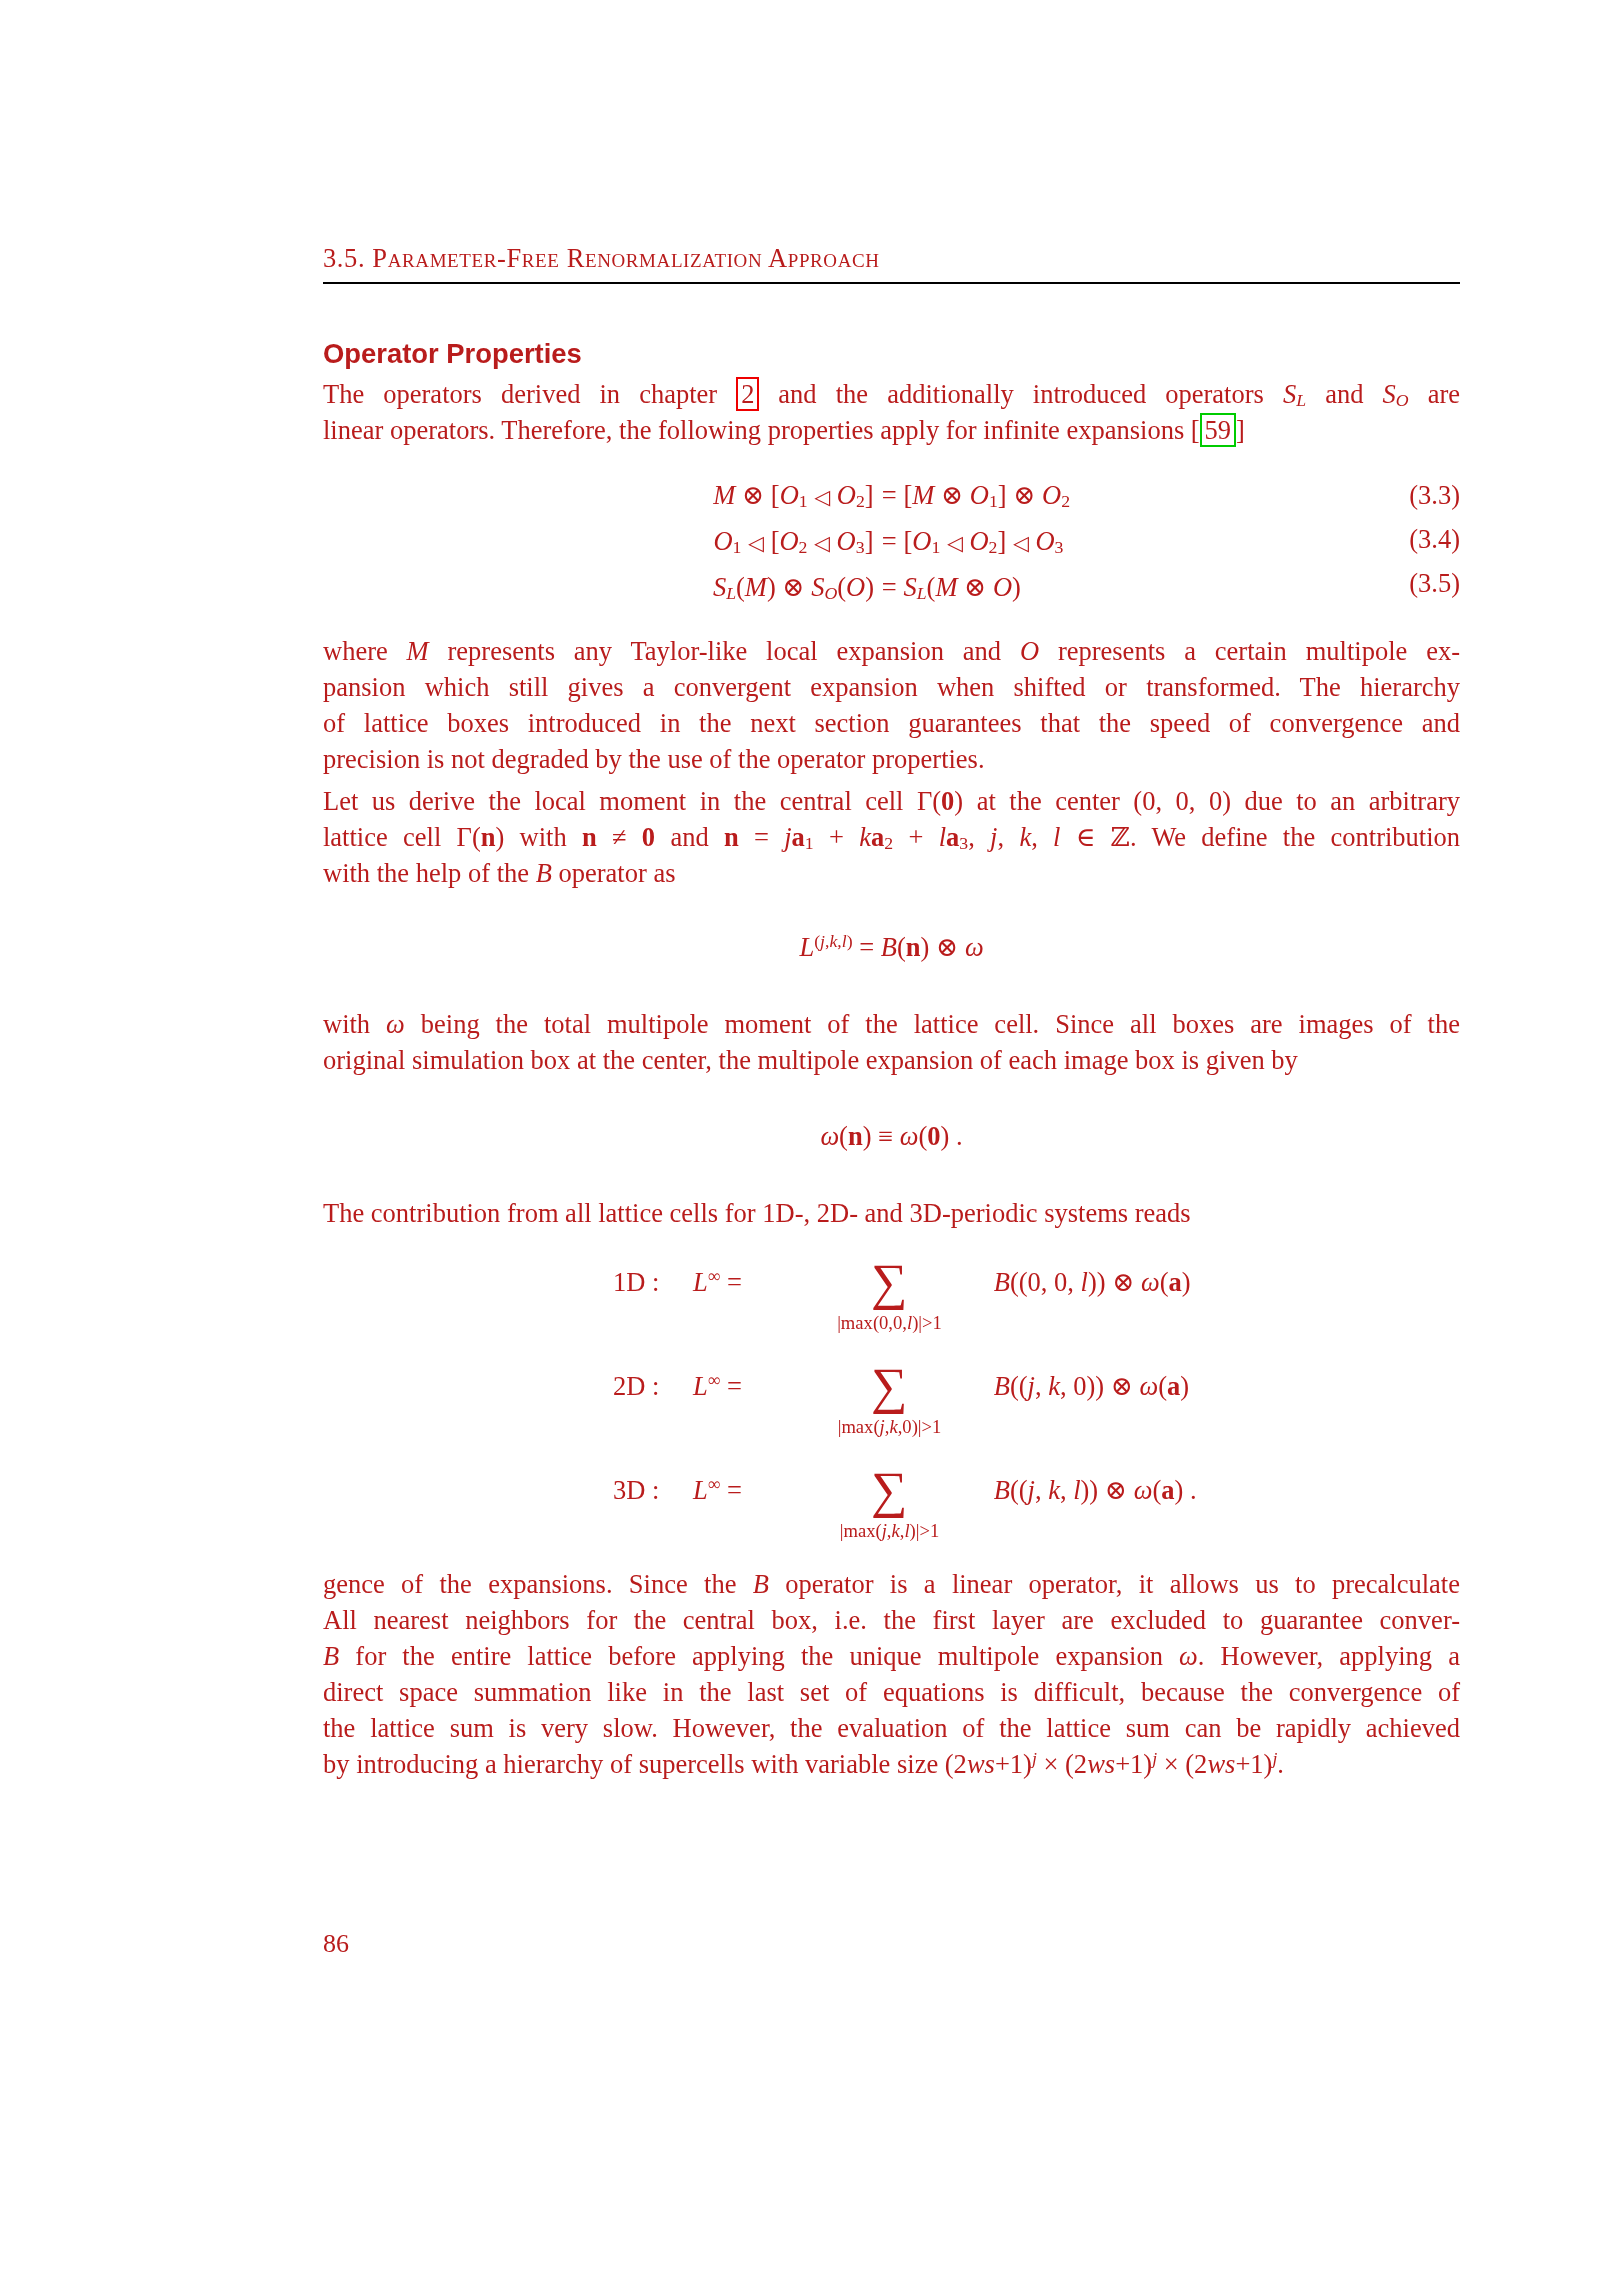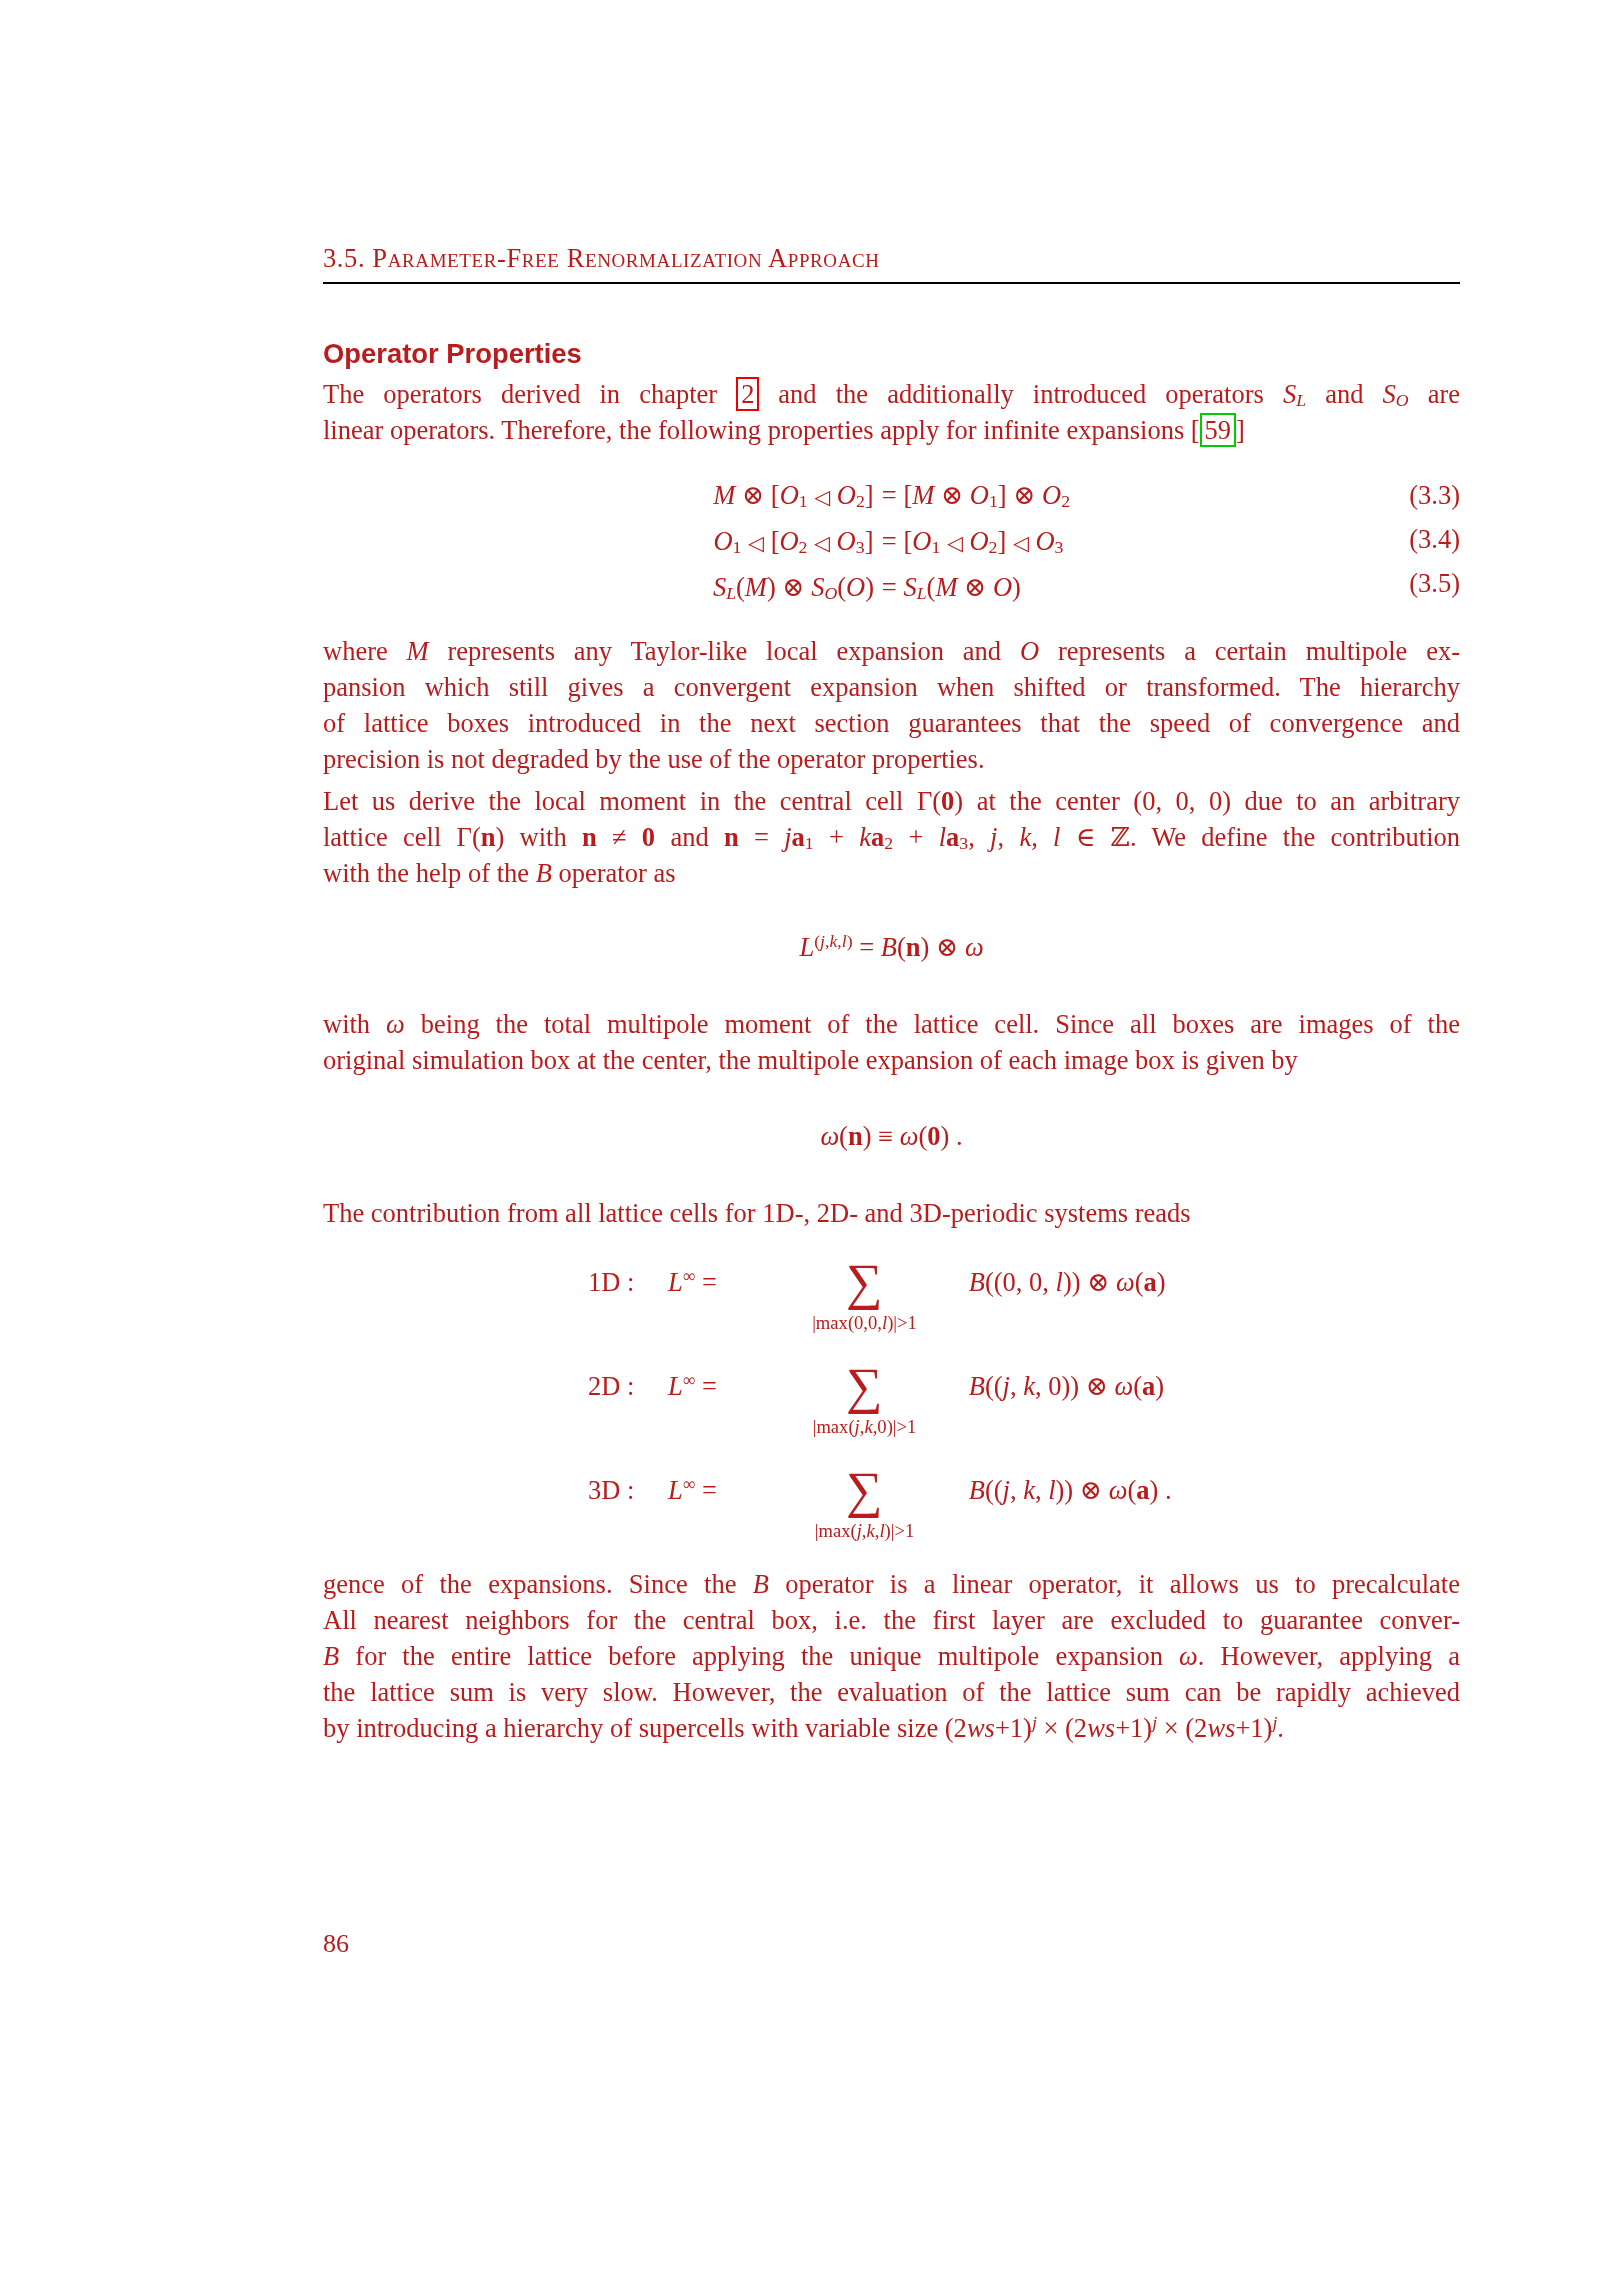--- a/index.html
+++ b/index.html
@@ -40,21 +40,21 @@
   .eq-l { text-align:center; }
   .eq-r { text-align:left; padding-left:7.8px; }
   .eqno { position:absolute; right:0; line-height:44px; }
   .eqno.n0 { top:0; } .eqno.n1 { top:44px; } .eqno.n2 { top:88px; }
 
   .eq-center { margin-top:35px; text-align:center; font-size:26.5px; line-height:43px; }
   .eq-center.omega { margin-top:37px; }
   .para.tight { margin-top:37px; }
 
   .sums { margin-top:23.5px; margin-left:265px; font-size:26.5px; }
-  .sum-row { display:grid; grid-template-columns:80px 106px 181px max-content; align-items:start; margin-bottom:23.5px; }
+  .sum-row { display:grid; grid-template-columns:80px 106px 181px max-content; align-items:start; margin-bottom:23.5px;margin-left:25px; }
   .sum-label, .sum-lhs, .sum-rhs { line-height:57px; }
   .sum-sigma-col { display:flex; flex-direction:column; align-items:center; }
   .sigma { font-size:51px; line-height:57px; }
   .sum-limit { font-size:18.6px; line-height:23.5px; white-space:nowrap; }
   .sum-rhs { margin-left:13.7px; }
 
   .pageno { position:absolute; left:323px; top:1929px; font-size:26px; }
 </style>
 </head>
 <body>
@@ -142,20 +142,21 @@
           <span class="sum-limit">|max(<i>j</i>,<i>k</i>,<i>l</i>)|&gt;1</span>
         </span>
         <span class="sum-rhs"><i>B</i>((<i>j</i>, <i>k</i>, <i>l</i>)) ⊗ <i>ω</i>(<b>a</b>) .</span>
       </div>
     </div>
 
     <div class="para" style="margin-top:15.7px">
       <div class="jline">gence of the expansions.  Since the <i>B</i> operator is a linear operator, it allows us to precalculate</div>
       <div class="jline">All nearest neighbors for the central box, i.e.  the first layer are excluded to guarantee conver-</div>
       <div class="jline"><i>B</i> for the entire lattice before applying the unique multipole expansion <i>ω</i>. However, applying a</div>
+      <div class="jline">direct space summation like in the last set of equations is difficult, because the convergence of</div>
       <div class="jline">the lattice sum is very slow.  However, the evaluation of the lattice sum can be rapidly achieved</div>
       <div class="lline">by introducing a hierarchy of supercells with variable size (2<i>ws</i>+1)<sup><i>j</i></sup> × (2<i>ws</i>+1)<sup><i>j</i></sup> × (2<i>ws</i>+1)<sup><i>j</i></sup>.</div>
     </div>
 
   </div>
 
   <div class="pageno">86</div>
 </div>
 
 

